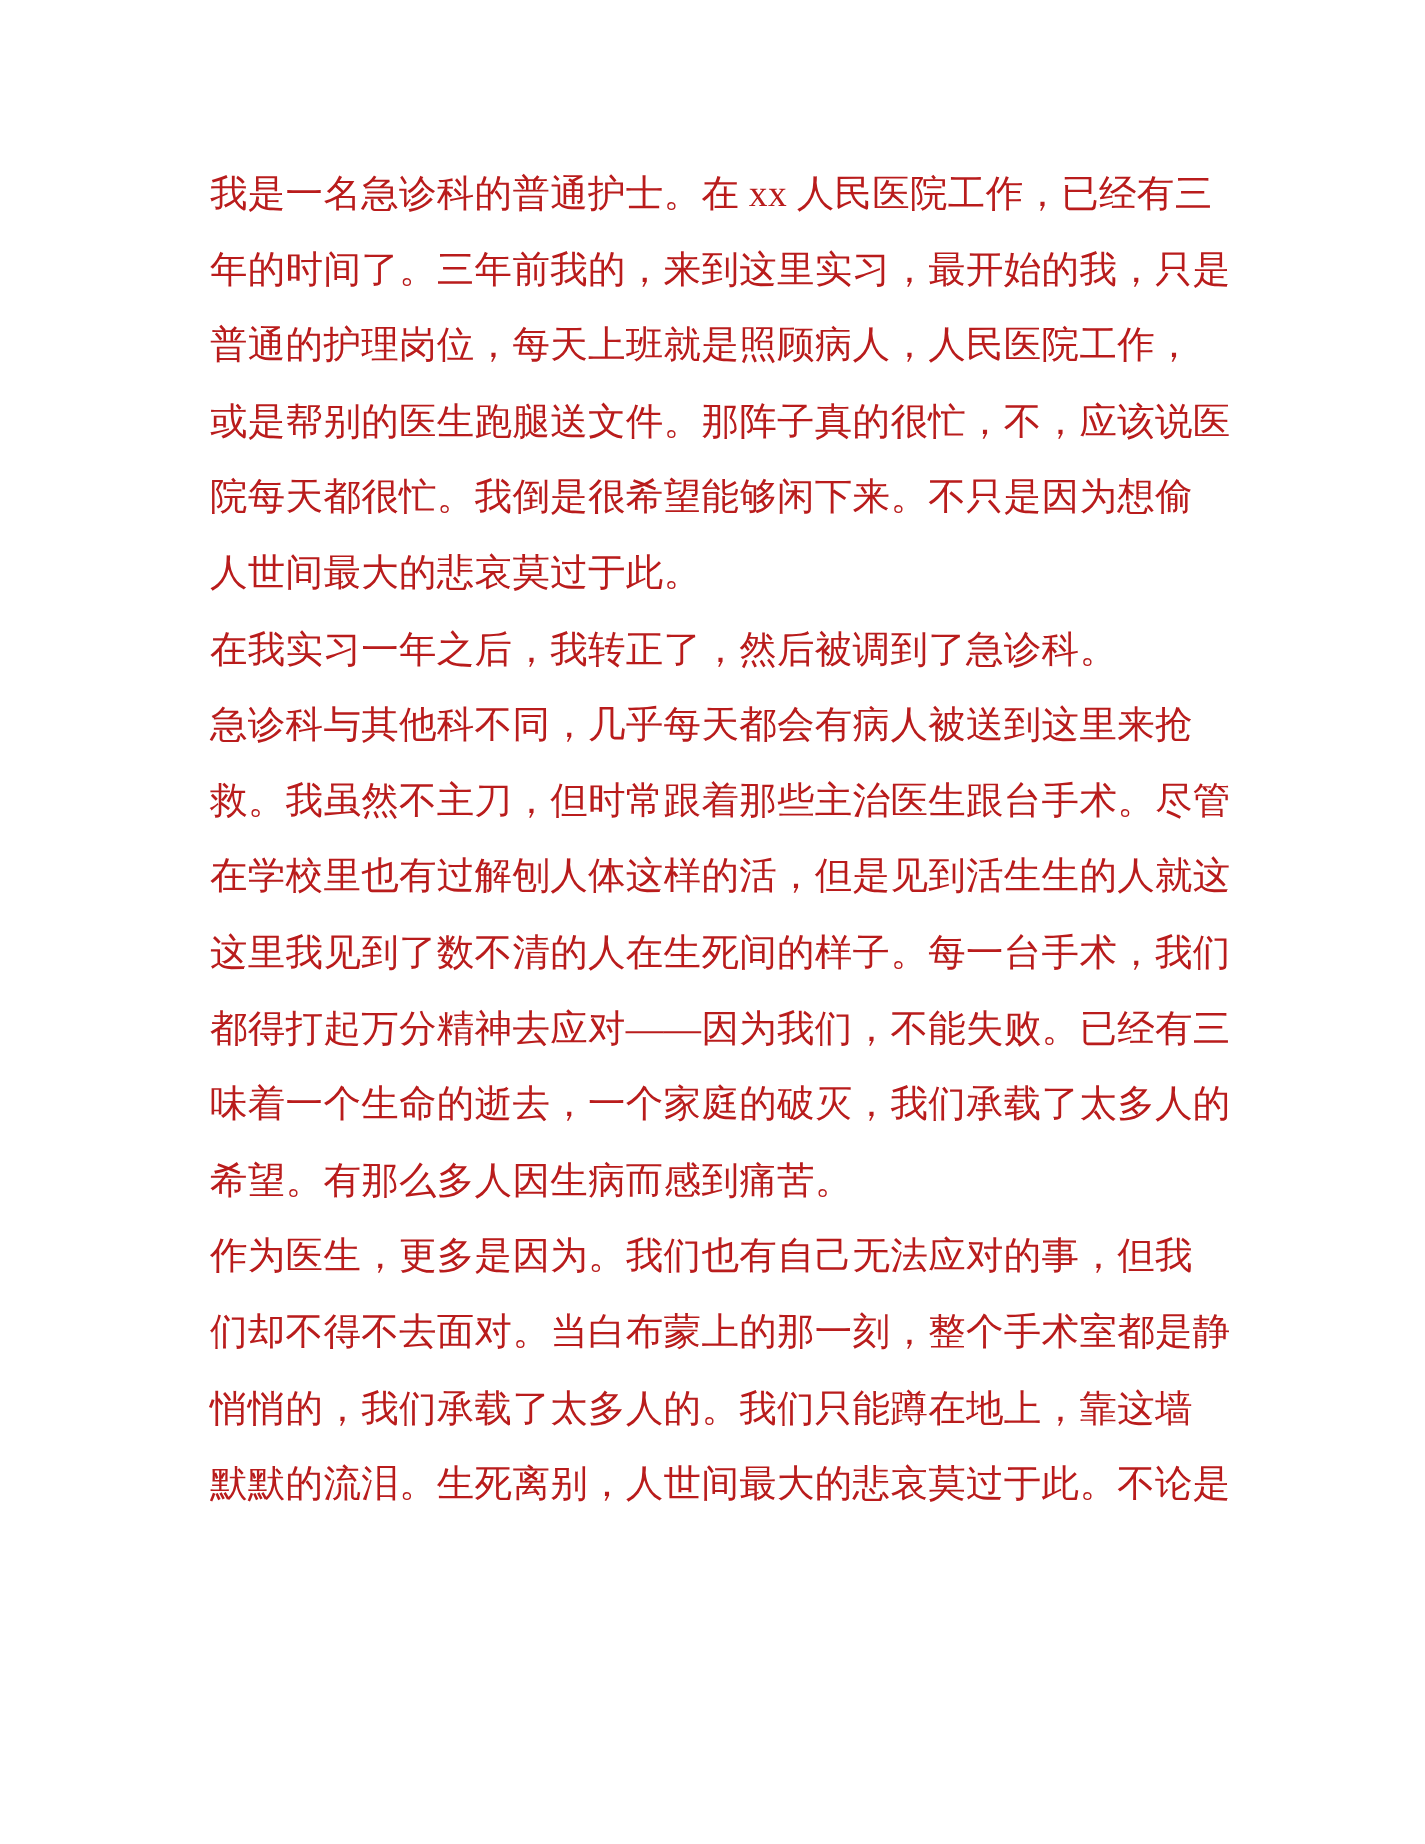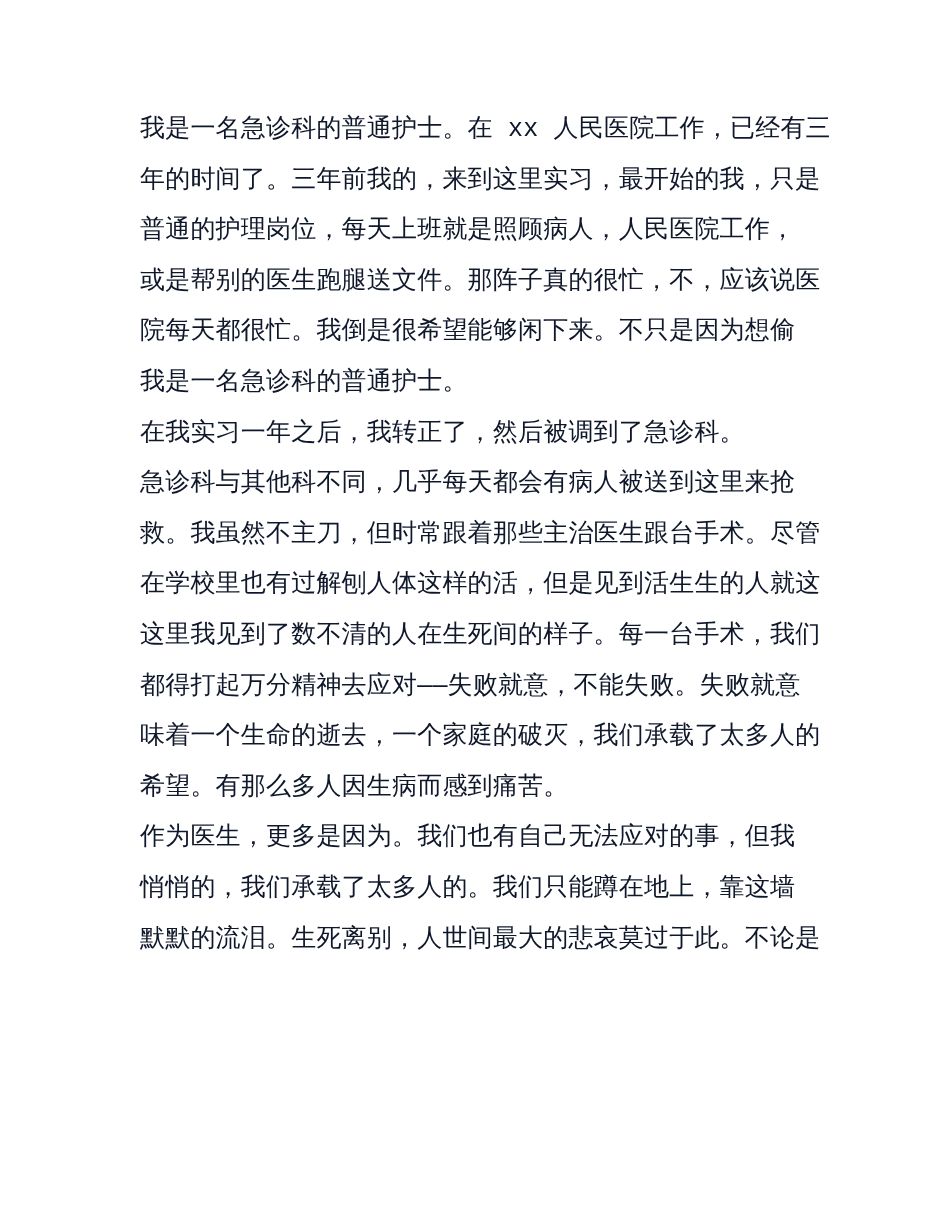--- a/index.html
+++ b/index.html
@@ -24,56 +24,57 @@
     .content {
       position: absolute;
       left: 140px;
       top: 105px;
       width: 680px;
     }
     .line {
       display: block;
       height: 50.6px;
       line-height: 50.6px;
-      font-family: Liberation Mono, monospace;
+      font-family: Liberation Serif, serif;
       font-size: 25px;
-      color: #0f172a;
+      color: #b91c1c;
       white-space: nowrap;
       letter-spacing: 0.2px;
     }
   </style>
 </head>
 <body>
 
 <div class="page">
   <div class="content">
 
     <div>
       <span class="line">我是一名急诊科的普通护士。在 xx 人民医院工作，已经有三</span>
       <span class="line">年的时间了。三年前我的，来到这里实习，最开始的我，只是</span>
       <span class="line">普通的护理岗位，每天上班就是照顾病人，人民医院工作，</span>
       <span class="line">或是帮别的医生跑腿送文件。那阵子真的很忙，不，应该说医</span>
       <span class="line">院每天都很忙。我倒是很希望能够闲下来。不只是因为想偷</span>
-      <span class="line">我是一名急诊科的普通护士。</span>
+      <span class="line">人世间最大的悲哀莫过于此。</span>
     </div>
 
     <div>
       <span class="line">在我实习一年之后，我转正了，然后被调到了急诊科。</span>
     </div>
 
     <div>
       <span class="line">急诊科与其他科不同，几乎每天都会有病人被送到这里来抢</span>
       <span class="line">救。我虽然不主刀，但时常跟着那些主治医生跟台手术。尽管</span>
       <span class="line">在学校里也有过解刨人体这样的活，但是见到活生生的人就这</span>
       <span class="line">这里我见到了数不清的人在生死间的样子。每一台手术，我们</span>
-      <span class="line">都得打起万分精神去应对——失败就意，不能失败。失败就意</span>
+      <span class="line">都得打起万分精神去应对——因为我们，不能失败。已经有三</span>
       <span class="line">味着一个生命的逝去，一个家庭的破灭，我们承载了太多人的</span>
       <span class="line">希望。有那么多人因生病而感到痛苦。</span>
     </div>
 
     <div>
       <span class="line">作为医生，更多是因为。我们也有自己无法应对的事，但我</span>
+      <span class="line">们却不得不去面对。当白布蒙上的那一刻，整个手术室都是静</span>
       <span class="line">悄悄的，我们承载了太多人的。我们只能蹲在地上，靠这墙</span>
       <span class="line">默默的流泪。生死离别，人世间最大的悲哀莫过于此。不论是</span>
     </div>
 
   </div>
 </div>
 
 </body></html>

